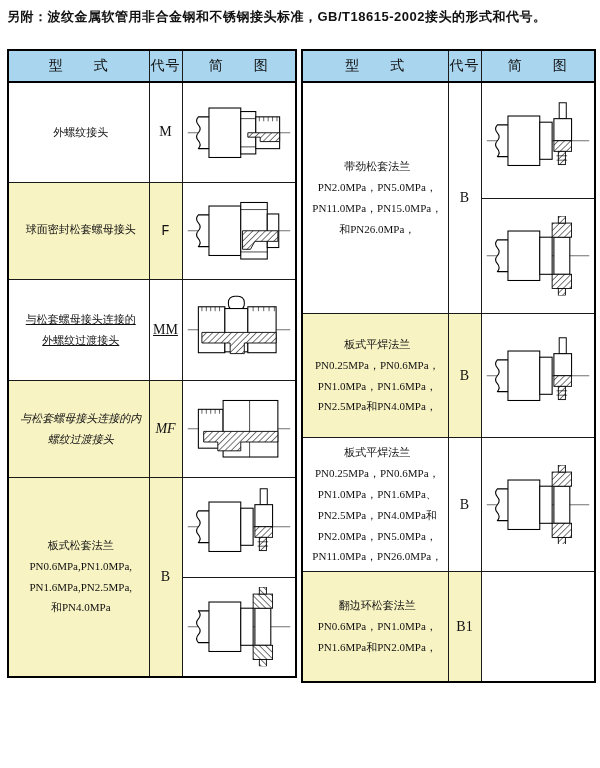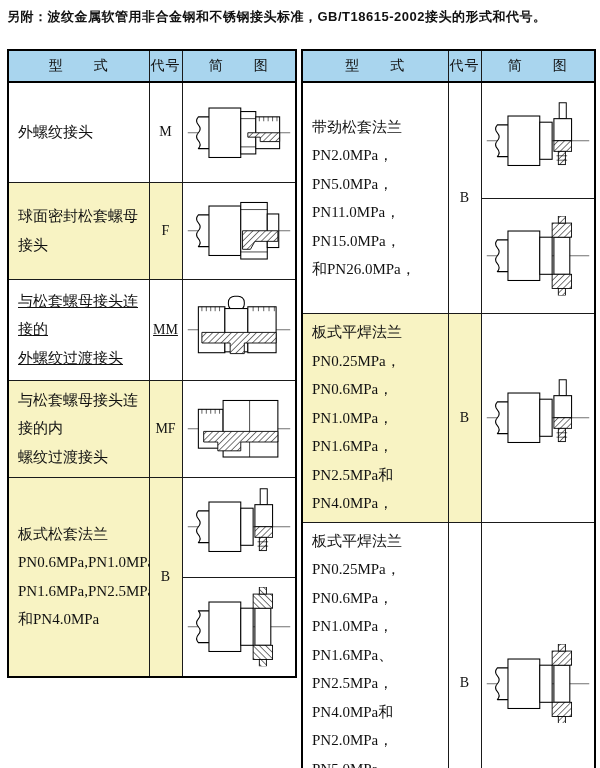--- a/index.html
+++ b/index.html
@@ -38,24 +38,24 @@
   }
   th{
     background:#a9d5ee;
     height:30px;
     font-weight:normal;
     font-size:14px;
     border-bottom:2px solid #000;
     letter-spacing:1px;
   }
   td.type{
-    font-size:15px;
+    font-size:11px;
     line-height:1.9;
     padding:4px 5px 4px 9px;
-    text-align:left;
+    text-align:center;
     white-space:pre-line;
   }
   td.code{
     text-align:center;
     font-size:14px;
   }
   td.dia{
     text-align:center;
     background:#fff;
   }
@@ -181,40 +181,40 @@
     </tr>
     <tr style="height:100px;">
       <td class="type">外螺纹接头</td>
       <td class="code">M</td>
       <td class="dia">
         <svg viewBox="0 0 120 90">
               <use href="#d-m"></use>
             </svg>
       </td>
     </tr>
-    <tr style="height:97px;">
+    <tr style="height:97px;font-family:Liberation Mono, monospace;">
       <td class="type hl">球面密封松套螺母接头</td>
       <td class="code hl">F</td>
       <td class="dia">
         <svg viewBox="0 0 120 90">
               <use href="#d-f"></use>
             </svg>
       </td>
     </tr>
     <tr style="height:101px;text-decoration:underline;">
       <td class="type">与松套螺母接头连接的
 外螺纹过渡接头</td>
       <td class="code">MM</td>
       <td class="dia">
         <svg viewBox="0 0 120 90">
               <use href="#d-mm"></use>
             </svg>
       </td>
     </tr>
-    <tr style="height:97px;">
+    <tr style="height:97px;font-style:italic;">
       <td class="type hl">与松套螺母接头连接的内
 螺纹过渡接头</td>
       <td class="code hl">MF</td>
       <td class="dia">
         <svg viewBox="0 0 120 90">
               <use href="#d-mf"></use>
             </svg>
       </td>
     </tr>
     <tr style="height:198px;padding-left:48px;">

